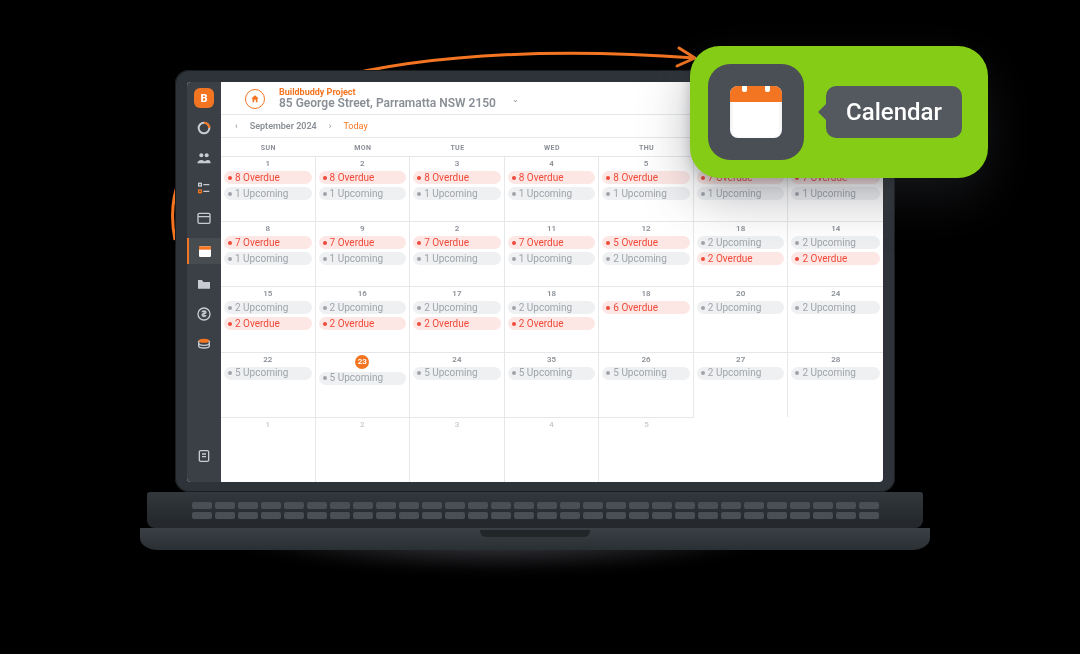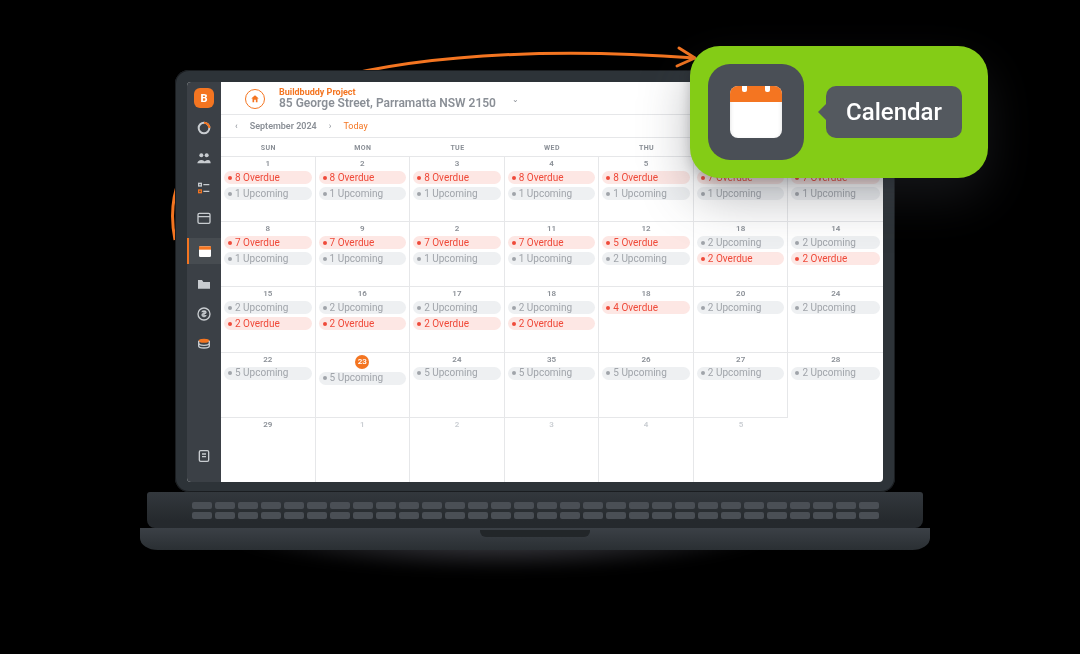--- a/index.html
+++ b/index.html
@@ -395,21 +395,21 @@
                     </div>
                     <div class="pill red">
                       <span class="dot"></span>
                       <span>2 Overdue</span>
                     </div>
                   </div>
                   <div class="cell">
                     <div class="daynum">18</div>
                     <div class="pill red">
                       <span class="dot"></span>
-                      <span>4 Overdue</span>
+                      <span>6 Overdue</span>
                     </div>
                   </div>
                   <div class="cell">
                     <div class="daynum">20</div>
                     <div class="pill grey">
                       <span class="dot"></span>
                       <span>2 Upcoming</span>
                     </div>
                   </div>
                   <div class="cell">
@@ -465,23 +465,20 @@
                   </div>
                   <div class="cell">
                     <div class="daynum">28</div>
                     <div class="pill grey">
                       <span class="dot"></span>
                       <span>2 Upcoming</span>
                     </div>
                   </div>
                 </div>
                 <div class="week">
-                  <div class="cell">
-                    <div class="daynum">29</div>
-                  </div>
                   <div class="cell">
                     <div class="daynum othermonth">1</div>
                   </div>
                   <div class="cell">
                     <div class="daynum othermonth">2</div>
                   </div>
                   <div class="cell">
                     <div class="daynum othermonth">3</div>
                   </div>
                   <div class="cell">

